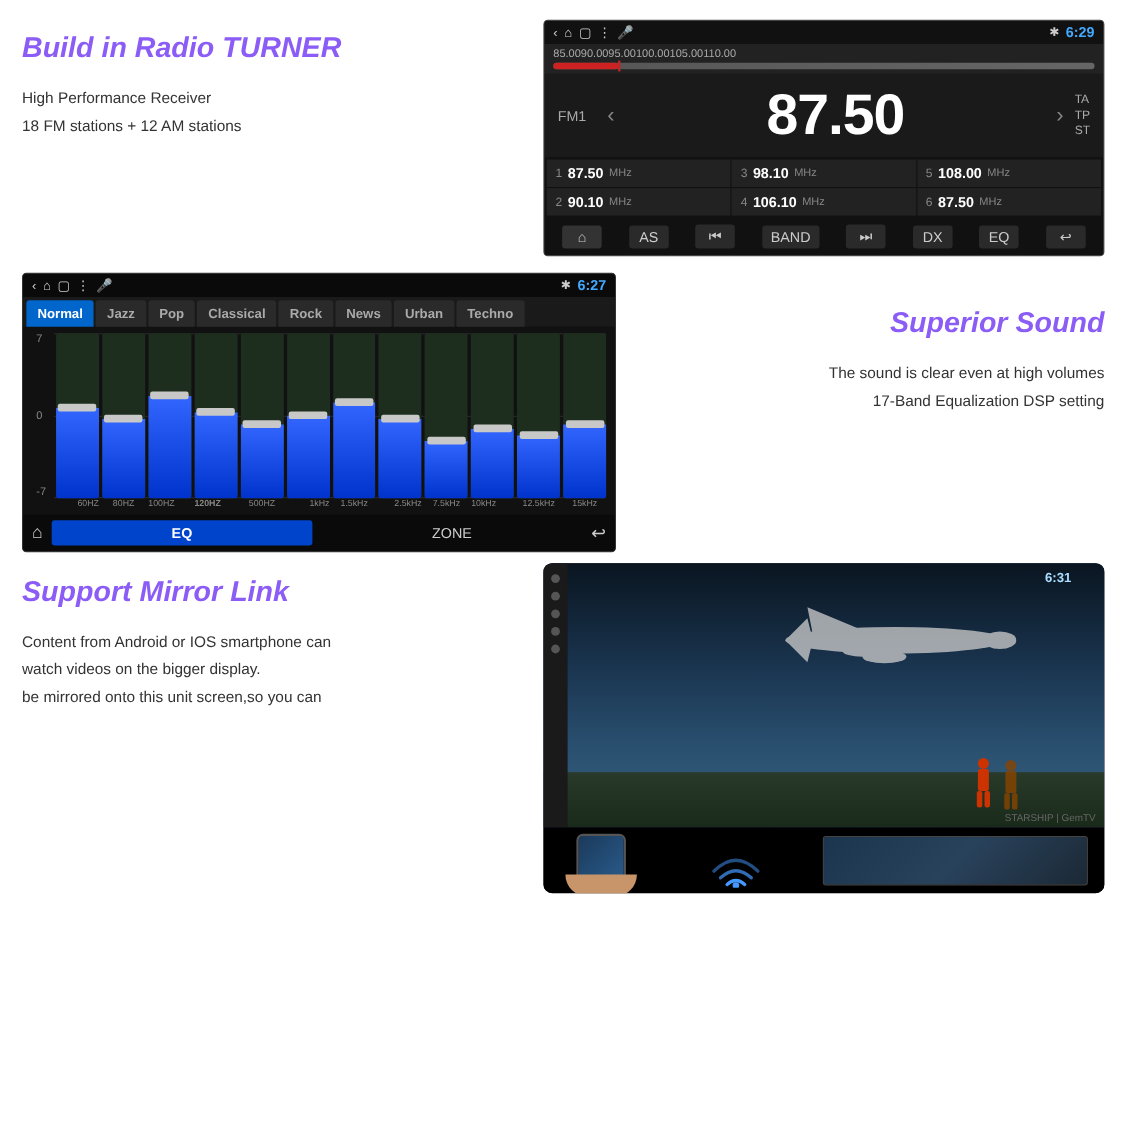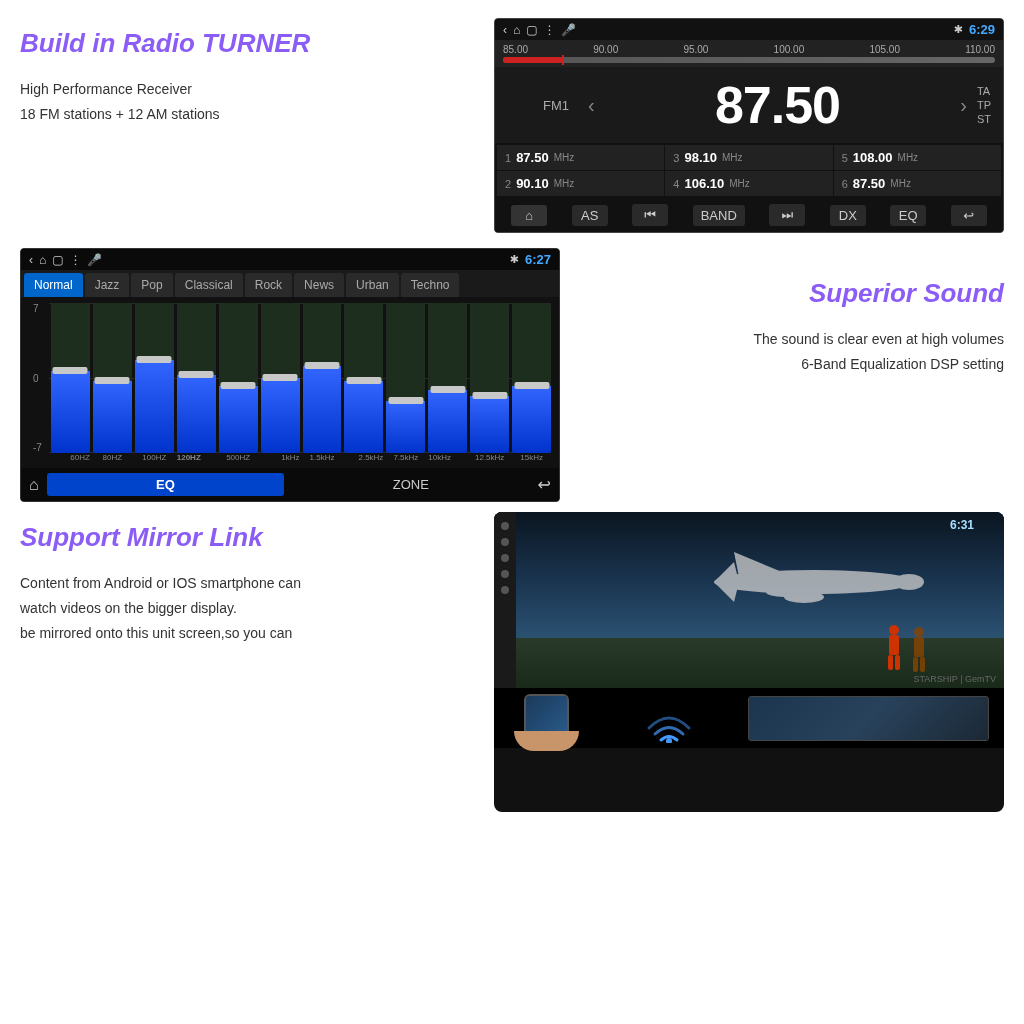--- a/index.html
+++ b/index.html
@@ -60,21 +60,21 @@
     .status-icons { display: flex; gap: 6px; align-items: center; }
     .status-icons span { font-size: 12px; color: #ccc; }
     .status-time { color: #4af; font-weight: bold; font-size: 13px; }
     .radio-freq-bar {
       background: #222;
       padding: 4px 8px 2px 8px;
       position: relative;
     }
     .freq-scale {
       display: flex;
-      justify-content: space-between;
+      justify-content: flex-start;
       font-size: 10px;
       color: #aaa;
       padding-bottom: 2px;
     }
     .freq-slider-track {
       height: 6px;
       background: linear-gradient(to right, #555, #666);
       border-radius: 3px;
       position: relative;
       margin-bottom: 2px;
@@ -98,21 +98,20 @@
       display: flex;
       align-items: center;
       justify-content: center;
       padding: 8px 12px;
       gap: 10px;
     }
     .radio-band-label {
       color: #aaa;
       font-size: 13px;
       width: 35px;
-      margin-left: 36px;
     }
     .radio-arrow {
       color: #888;
       font-size: 20px;
       cursor: pointer;
     }
     .radio-freq-display {
       font-size: 52px;
       font-weight: bold;
       color: #ffffff;
@@ -195,20 +194,21 @@
       align-items: center;
       padding: 3px 8px;
       font-size: 11px;
       color: #ccc;
     }
     .eq-mode-tabs {
       display: flex;
       background: #1a1a1a;
       padding: 3px 3px 0 3px;
       gap: 2px;
+      font-weight: bold;
     }
     .eq-tab {
       padding: 5px 10px;
       font-size: 12px;
       color: #aaa;
       background: #2a2a2a;
       border-radius: 3px 3px 0 0;
       cursor: pointer;
     }
     .eq-tab.active {
@@ -278,21 +278,21 @@
     
     .mirror-ui {
       background: #111;
       border-radius: 8px;
       overflow: hidden;
       position: relative;
       height: 300px;
     }
     .mirror-screen-bg {
       width: 100%;
-      height: 176px;
+      height: 240px;
       background: linear-gradient(135deg, #1a1a2e 0%, #16213e 40%, #0f3460 70%, #533483 100%);
       position: relative;
       overflow: hidden;
     }
     .airplane-svg {
       position: absolute;
       top: 20px;
       right: 80px;
       opacity: 0.9;
     }
@@ -561,21 +561,21 @@
                 <div style="position:absolute;bottom:0;left:0;right:0;height:45%;background:linear-gradient(to top,#0033cc,#3366ff);border-radius:0 0 2px 2px;"></div>
                 <div style="position:absolute;bottom:43%;left:50%;transform:translateX(-50%);width:90%;height:7px;background:#c8c8c8;border-radius:2px;"></div>
               </div>
             </div>
           </div>
         </div>
 
         <div style="display:flex;padding-left:22px;gap:3px;">
           <span style="flex:1;text-align:right;font-size:8px;color:#888;">60HZ</span>
           <span style="flex:1;text-align:center;font-size:8px;color:#888;">80HZ</span>
-          <span style="flex:1;text-align:center;font-size:8px;color:#888;">100HZ</span>
+          <span style="flex:1;font-size:8px;color:#888;">100HZ</span>
           <span style="flex:1;text-align:left;font-size:8px;color:#888;font-weight:bold;">120HZ</span>
           <span style="flex:1;text-align:center;font-size:8px;color:#888;">500HZ</span>
           <span style="flex:1;text-align:right;font-size:8px;color:#888;">1kHz</span>
           <span style="flex:1;text-align:center;font-size:8px;color:#888;">1.5kHz</span>
           <span style="flex:1;text-align:right;font-size:8px;color:#888;">2.5kHz</span>
           <span style="flex:1;text-align:center;font-size:8px;color:#888;">7.5kHz</span>
           <span style="flex:1;text-align:left;font-size:8px;color:#888;">10kHz</span>
           <span style="flex:1;text-align:center;font-size:8px;color:#888;">12.5kHz</span>
           <span style="flex:1;text-align:center;font-size:8px;color:#888;">15kHz</span>
         </div>
@@ -586,21 +586,21 @@
         <div class="eq-ctrl-eq">EQ</div>
         <div class="eq-ctrl-zone">ZONE</div>
         <span class="eq-ctrl-back">↩</span>
       </div>
     </div>
   </div>
   <div class="middle-right">
     <div class="section-title">Superior Sound</div>
     <div class="section-desc">
       <div>The sound is clear even at high volumes</div>
-      <div>6-Band Equalization DSP setting</div>
+      <div>17-Band Equalization DSP setting</div>
     </div>
   </div>
 </div>
 
 <div class="bottom-section">
   <div class="bottom-left">
     <div class="section-title">Support Mirror Link</div>
     <div class="section-desc">
       <div>Content from Android or IOS smartphone can</div>
       <div>watch videos on the  bigger display.</div>

